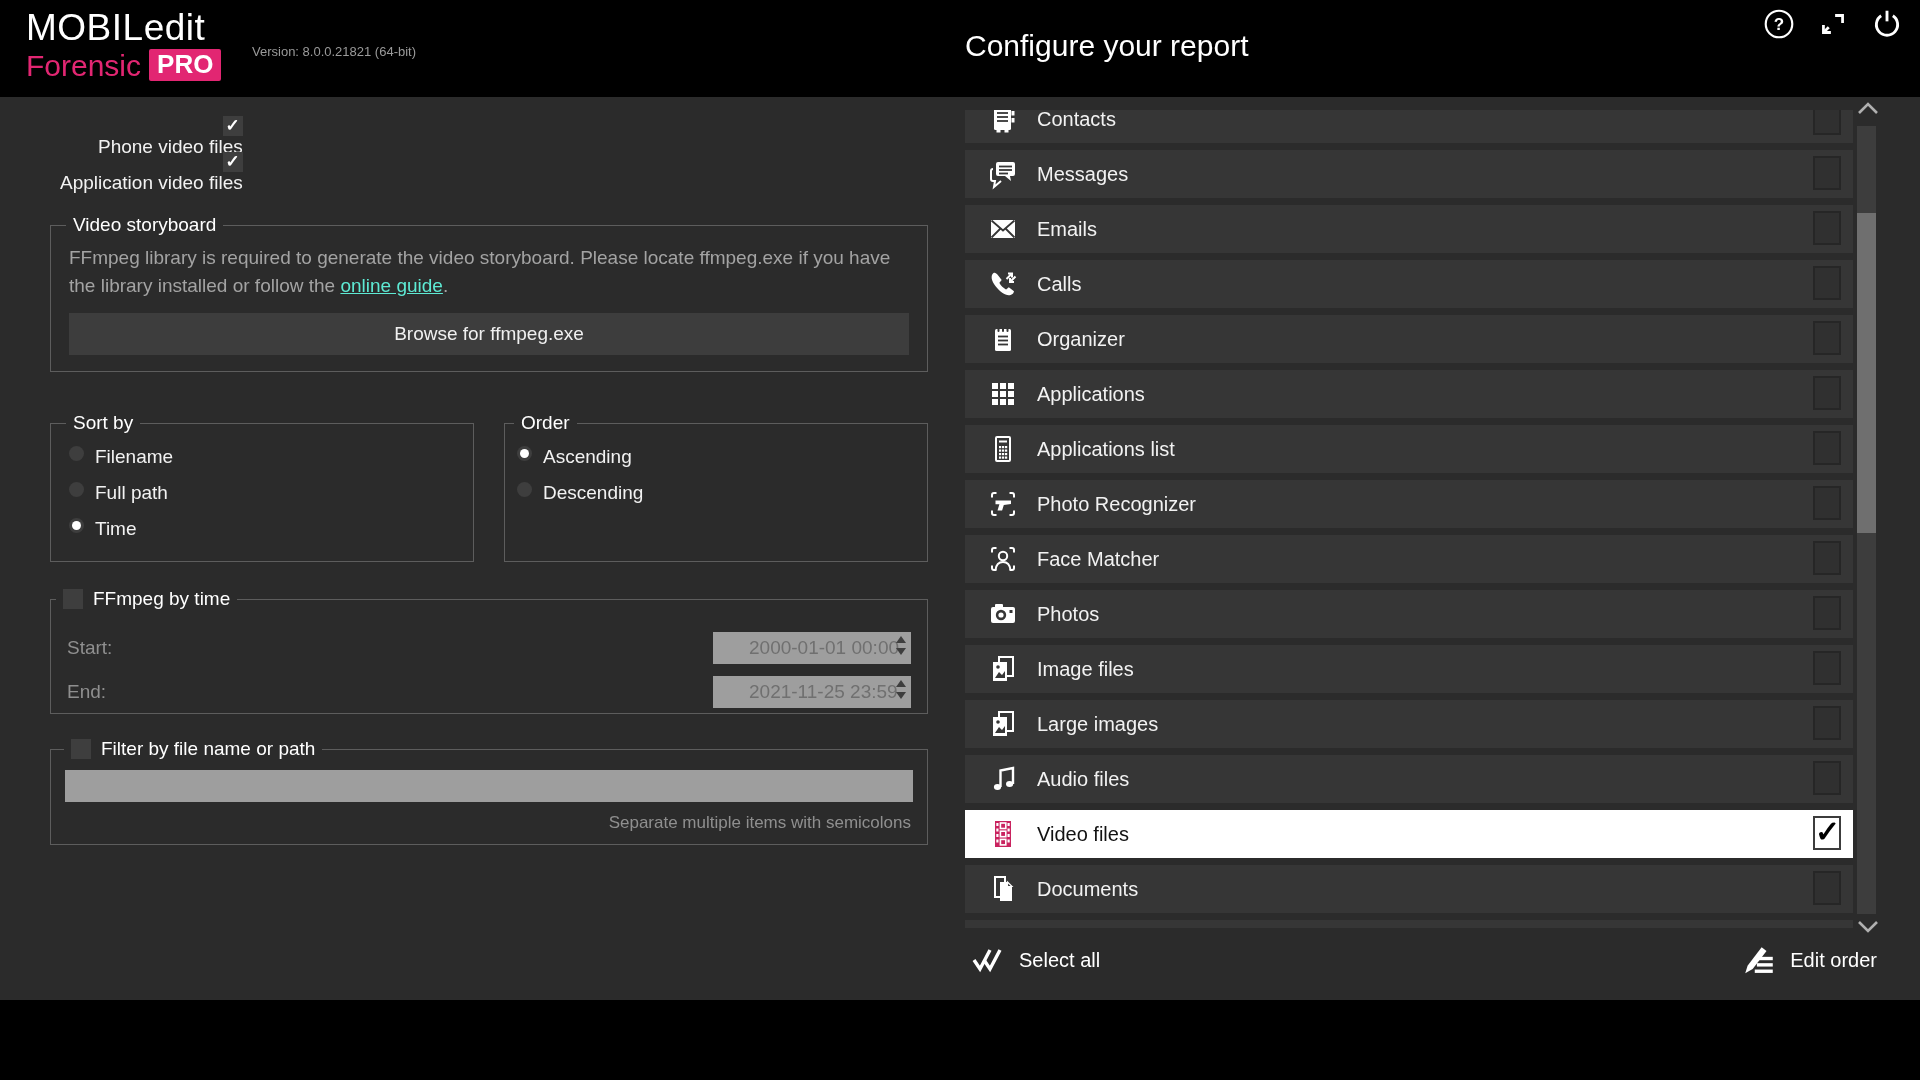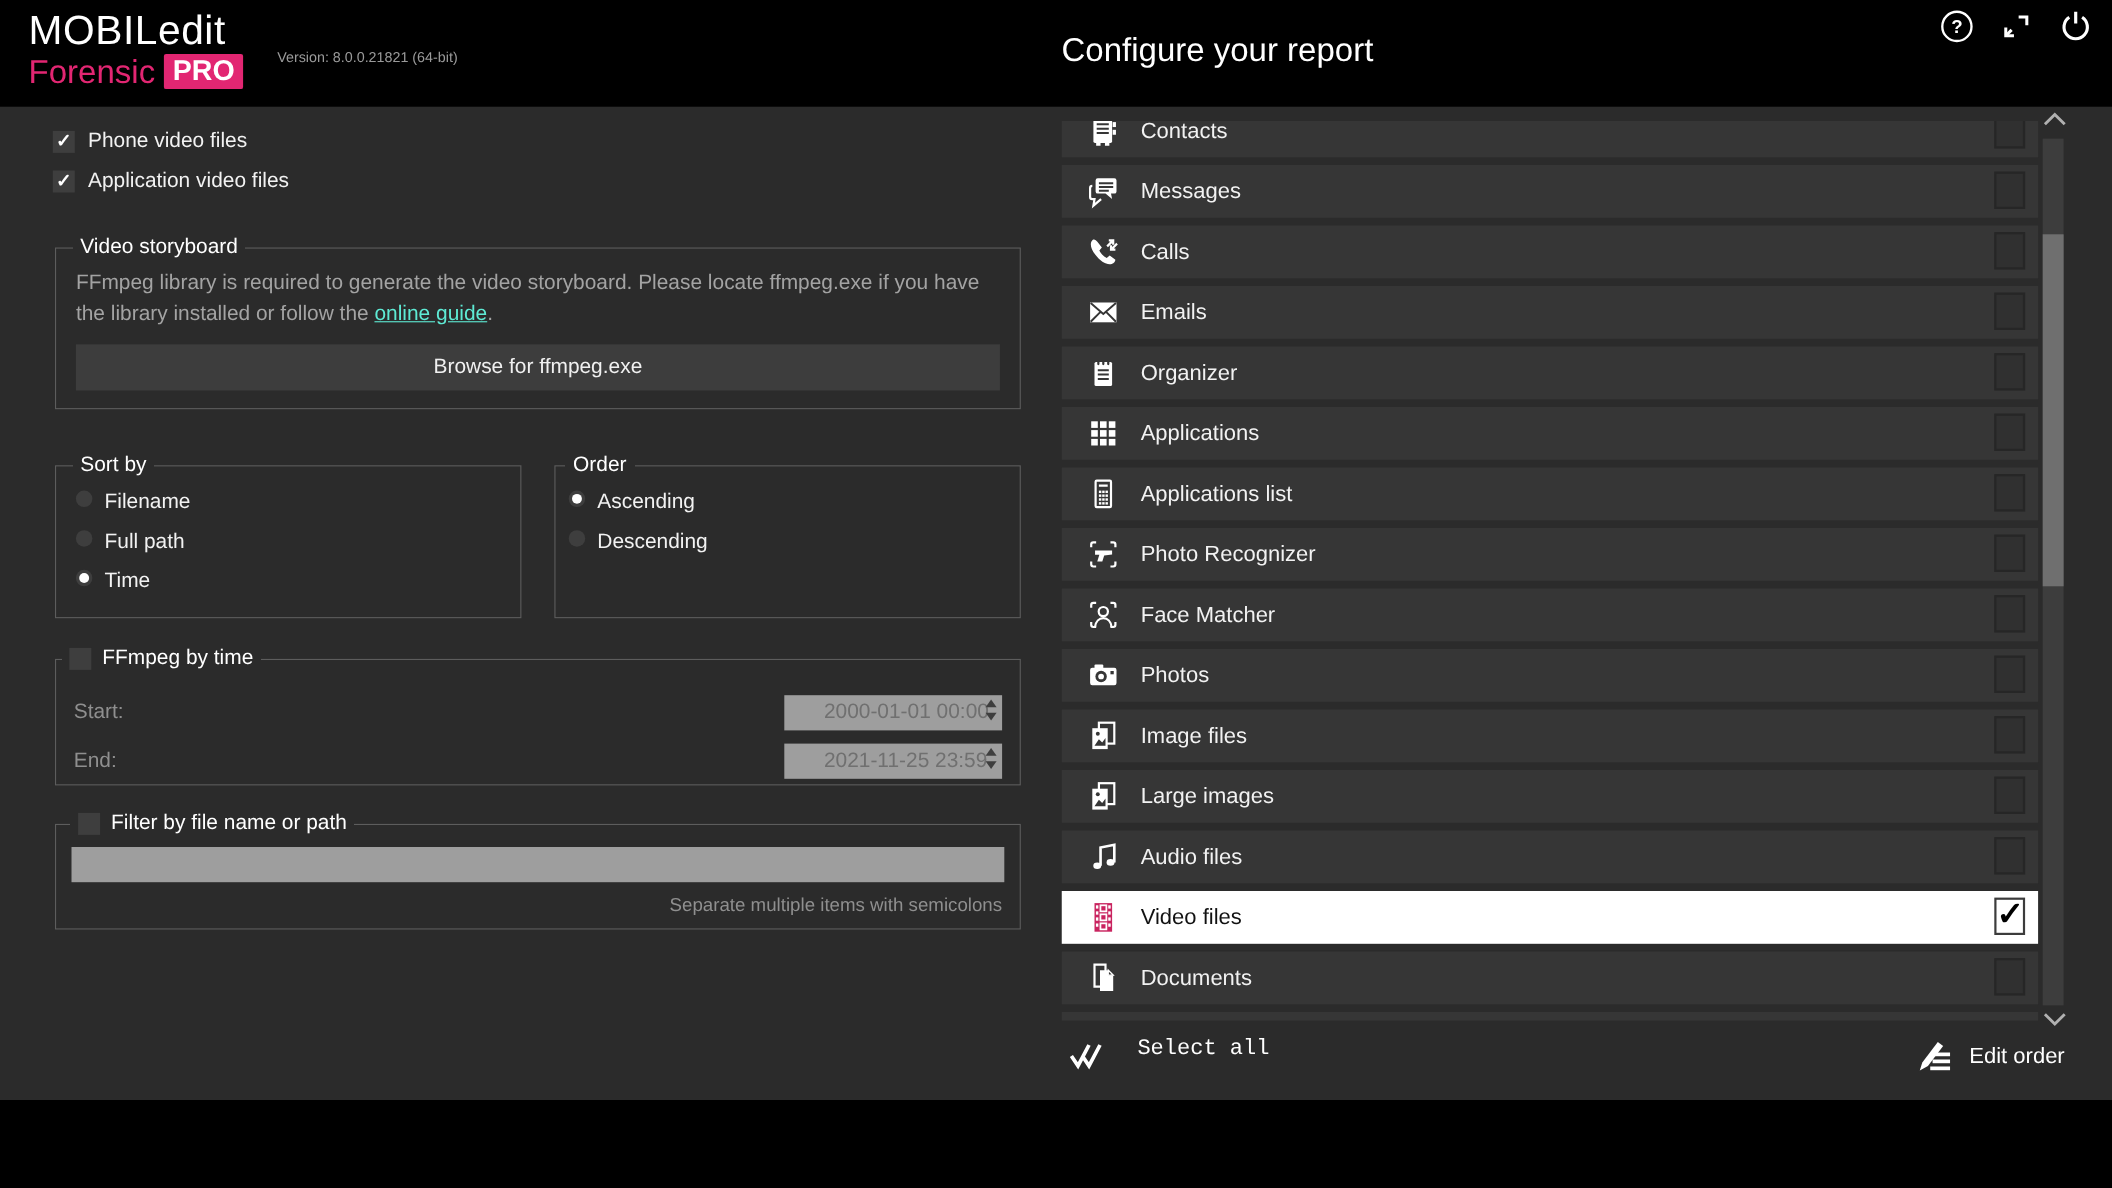--- a/index.html
+++ b/index.html
@@ -14,21 +14,21 @@
   .logo-badge { display:inline-block; background:#e22672; color:#fff; font-weight:bold;
                 font-size:26px; padding:1px 8px 2px; border-radius:2px; }
   .version { position:absolute; left:252px; top:44px; font-size:13px; color:#9a9a9a; }
   .page-title { position:absolute; left:965px; top:29px; font-size:30px; font-weight:300; color:#fff; }
   .header-icons { position:absolute; right:16px; top:7px; display:flex; gap:20px; color:#fff; }
   .hicon { width:34px; height:34px; cursor:pointer; }
   .hicon svg { width:100%; height:100%; }
 
   
   .cb-rows { position:absolute; left:48px; top:116px; }
-  .cb-row { display:flex; align-items:center; height:26px; margin-bottom:10px; }
+  .cb-row { display:flex; align-items:flex-end; height:26px; margin-bottom:10px;flex-direction:column; }
   .cb { width:20px; height:20px; background:#3e3e3e; color:#fff; font-size:17px; font-weight:bold;
         line-height:19px; text-align:center; flex:0 0 20px; }
   .cb.checked::after { content:"\2713"; }
   .cb-lbl { margin-left:12px; font-size:19px; color:#f2f2f2; }
 
   fieldset { position:absolute; border:1px solid #5d5d5d; background:transparent; }
   legend { color:#fff; font-size:19px; padding:0 7px; margin-left:5px; display:flex; align-items:center; gap:10px; }
 
   .fs-video { left:50px; top:214px; width:878px; height:158px; padding:4px 10px; }
   .vs-desc { font-size:19px; color:#a3a3a3; line-height:1.48; margin:4px 8px 0; }
@@ -76,22 +76,22 @@
   .list-row.selected .row-check { border-color:#3c3c3c; background:#fff; color:#000;
                font-size:30px; line-height:28px; font-weight:bold; }
   .list-row.sliver { height:8px; margin-bottom:0; }
 
   
   .sb-up   { position:absolute; left:1856px; top:100px; width:24px; height:18px; cursor:pointer; }
   .sb-down { position:absolute; left:1856px; top:919px; width:24px; height:18px; cursor:pointer; }
   .sb-track{ position:absolute; left:1857px; top:126px; width:19px; height:788px; background:#3d3d3d; }
   .sb-thumb{ position:absolute; left:0; top:87px; width:100%; height:320px; background:#6f6f6f; cursor:pointer; }
 
-  .select-all { position:absolute; left:970px; top:942px; display:flex; gap:28px;
-                color:#fff; cursor:pointer;font-family:Liberation Mono, monospace; }
+  .select-all { position:absolute; left:970px; top:942px; display:flex; align-items:center; gap:13px;
+                color:#fff; cursor:pointer; }
   .edit-order { position:absolute; right:43px; top:942px; display:flex; align-items:center; gap:13px;
                 color:#fff; cursor:pointer; }
   .tool-icon { width:36px; height:36px; }
   .tool-icon svg { width:100%; height:100%; }
   .tool-lbl { font-size:20px; }
 
   
   .footer { position:absolute; left:0; top:1000px; width:1920px; height:80px; background:#000; }
 </style>
 </head>
@@ -242,33 +242,33 @@
             <line x1="12" y1="8.5" x2="25" y2="8.5"></line>
             <line x1="12" y1="12" x2="25" y2="12"></line>
             <line x1="12" y1="15.5" x2="21" y2="15.5"></line>
           </g>
         </svg></span>
       <span class="lbl">Messages</span>
       <div class="row-check"></div>
     </div>
     <div class="list-row">
       <span class="icon"><svg viewBox="0 0 32 32">
+          <rect x="4" y="7" width="24" height="18" fill="currentColor"></rect>
+          <path d="M4.5 7.5L16 17.5 27.5 7.5M4.5 24.5l8.5-8.5M27.5 24.5L19 16" stroke="#363636" stroke-width="1.8" fill="none"></path>
+        </svg></span>
+      <span class="lbl">Emails</span>
+      <div class="row-check"></div>
+    </div>
+    <div class="list-row">
+      <span class="icon"><svg viewBox="0 0 32 32">
           <path d="M6.5 5c-3 2.5-2.4 7.5 2.3 13.6 4.6 6 10.3 9.6 14.8 8.4 2.3-.7 3.2-2.4 3.4-3.8l-5.2-4-2.7 2.3c-2.2-.9-5.8-4.4-6.7-6.7L14.7 12 10.6 6.7C9.5 5.3 7.8 4 6.5 5z" fill="currentColor"></path>
           <path d="M19.5 11l5.5-5.5M25 9.5V5.5h-4" fill="none" stroke="currentColor" stroke-width="2"></path>
           <path d="M28.5 8.5L23 14M23 10v4h4" fill="none" stroke="currentColor" stroke-width="2"></path>
         </svg></span>
       <span class="lbl">Calls</span>
-      <div class="row-check"></div>
-    </div>
-    <div class="list-row">
-      <span class="icon"><svg viewBox="0 0 32 32">
-          <rect x="4" y="7" width="24" height="18" fill="currentColor"></rect>
-          <path d="M4.5 7.5L16 17.5 27.5 7.5M4.5 24.5l8.5-8.5M27.5 24.5L19 16" stroke="#363636" stroke-width="1.8" fill="none"></path>
-        </svg></span>
-      <span class="lbl">Emails</span>
       <div class="row-check"></div>
     </div>
     <div class="list-row">
       <span class="icon"><svg viewBox="0 0 32 32">
           <rect x="8" y="6" width="16" height="22" rx="1.5" fill="currentColor"></rect>
           <g stroke="#363636" stroke-width="1.8">
             <line x1="11" y1="13.5" x2="21" y2="13.5"></line>
             <line x1="11" y1="17.5" x2="21" y2="17.5"></line>
             <line x1="11" y1="21.5" x2="21" y2="21.5"></line>
           </g>

